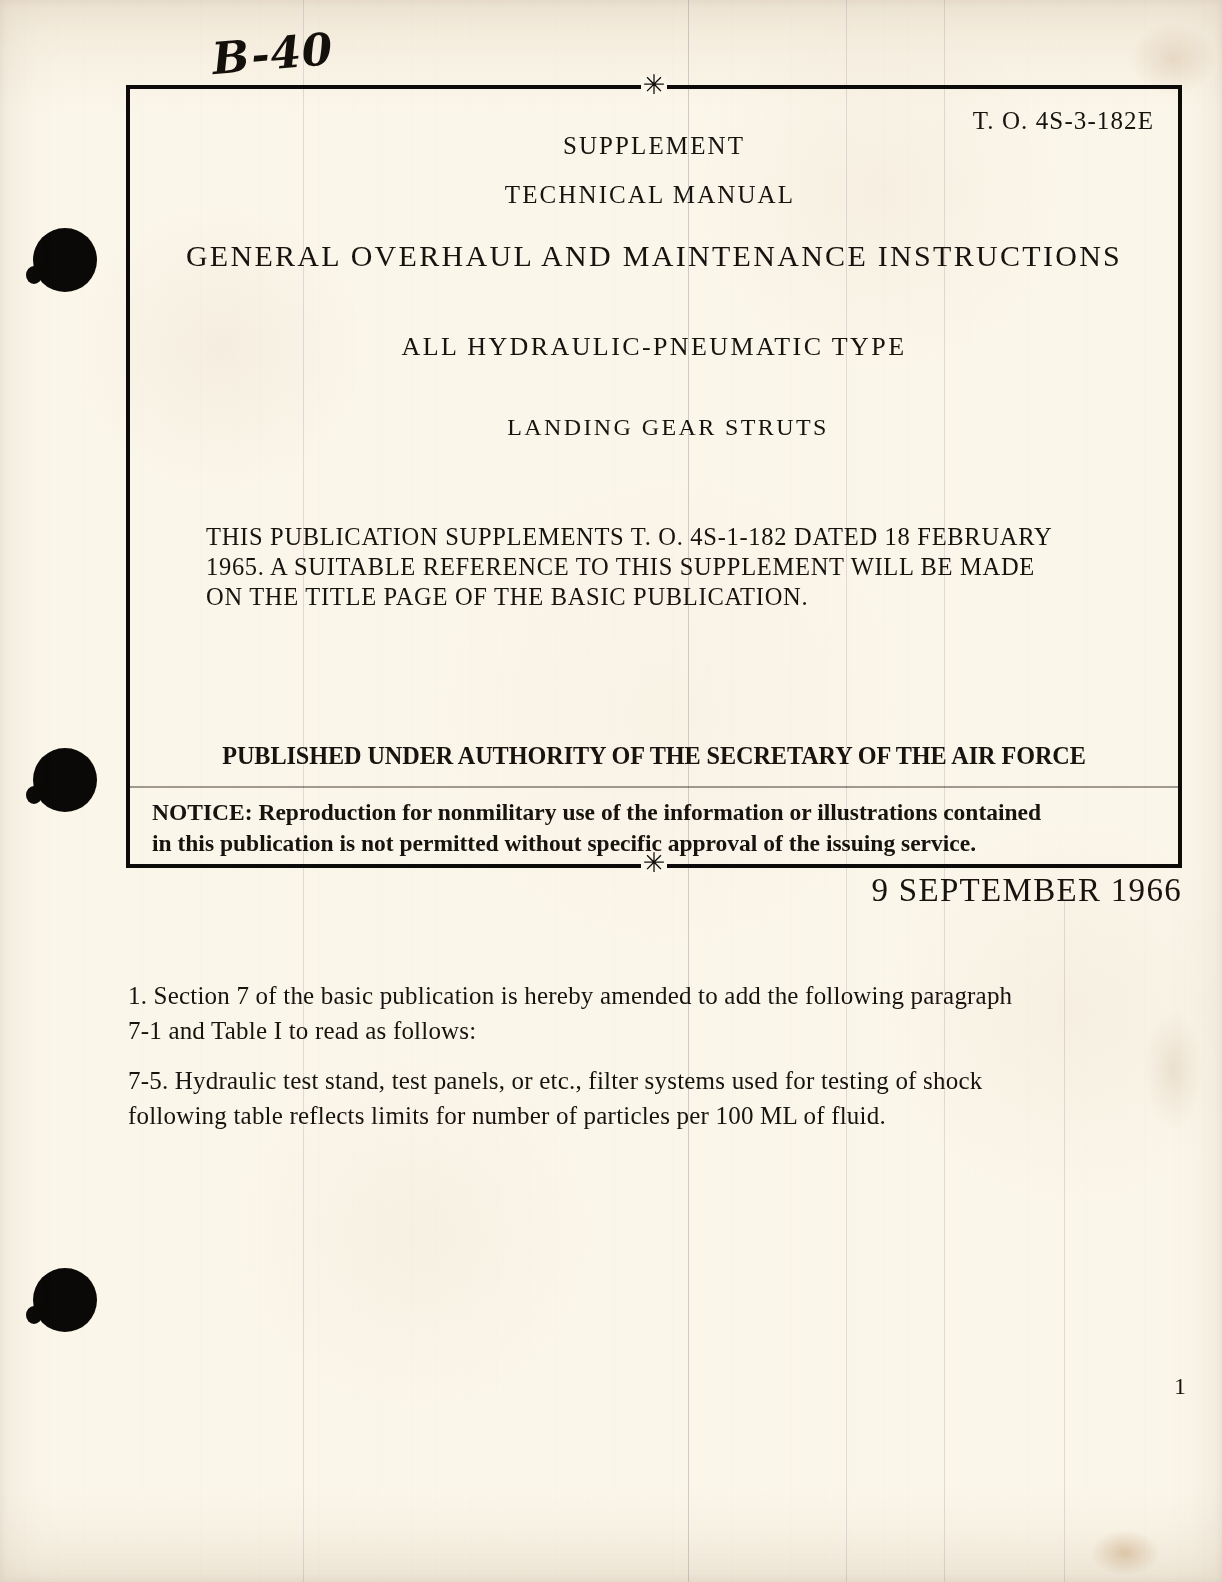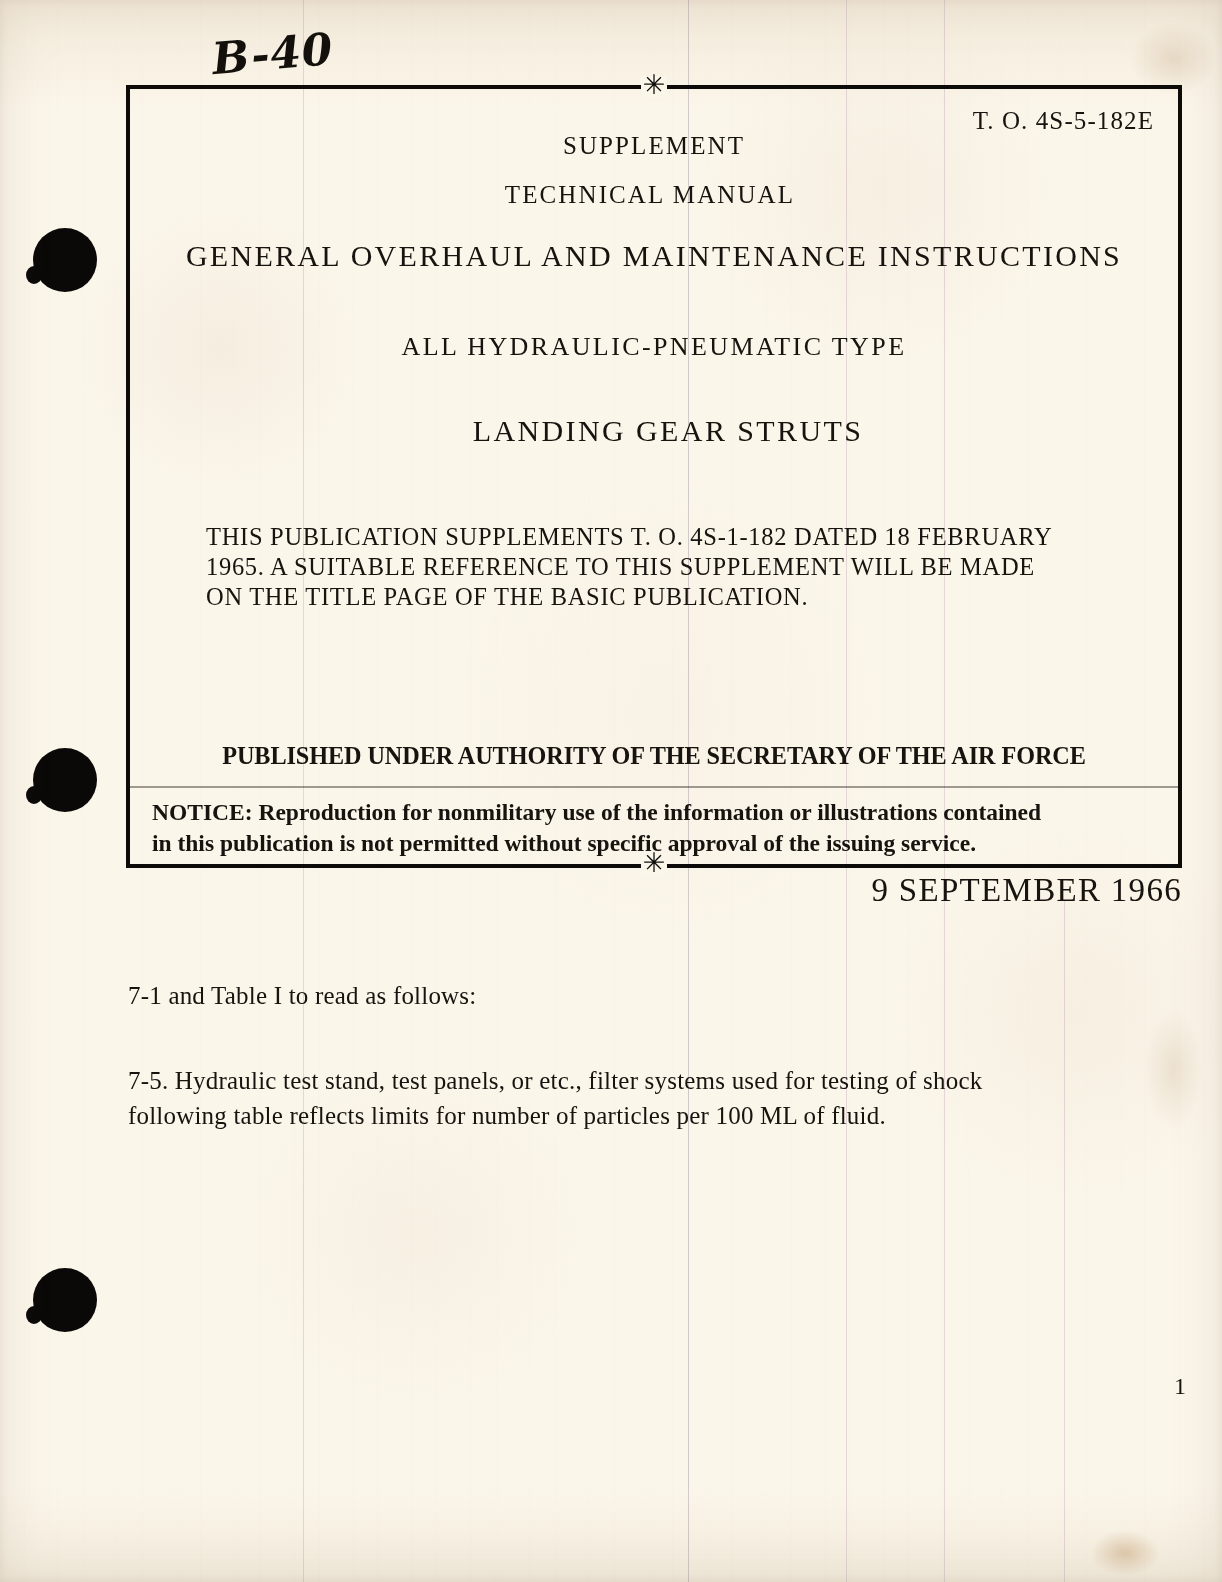--- a/index.html
+++ b/index.html
@@ -140,21 +140,21 @@
   .hdr {
     text-align: center;
     letter-spacing: 2.1px;
     font-size: 25px;
     white-space: nowrap;
   }
   #line-supplement { position: absolute; left: 0; right: 0; top: 43px; text-align: center; }
   #line-techmanual { position: absolute; left: 0; right: 8px; top: 92px; }
   #line-general    { position: absolute; left: 0; right: 0; top: 150px; font-size: 30px; letter-spacing: 2.3px; }
   #line-type       { position: absolute; left: 0; right: 0; top: 243px; font-size: 26px; letter-spacing: 2.4px; }
-  #line-struts     { position: absolute; left: 0; right: 0; top: 325px; font-size: 30px; letter-spacing: 2.4px; margin-left: 28px; }
+  #line-struts     { position: absolute; left: 0; right: 0; top: 325px; font-size: 24px; letter-spacing: 2.4px; margin-left: 28px; }
 
   #supplements-note {
     position: absolute;
     left: 76px;
     right: 58px;
     top: 433px;
     font-size: 24.5px;
     line-height: 30px;
     letter-spacing: 0.7px;
   }
@@ -246,21 +246,21 @@
   <div class="punch-hole" style="left:33px; top:748px;"></div>
   <div class="punch-hole" style="left:33px; top:1268px;"></div>
 
   <div class="handwriting">B-40</div>
 
   <div id="title-box">
 
     <div class="box-star top">✳</div>
     <div class="box-star bottom">✳</div>
 
-    <div class="to-number">T. O.  4S-5-182E</div>
+    <div class="to-number">T. O.  4S-3-182E</div>
 
     <div class="hdr" id="line-supplement">SUPPLEMENT</div>
     <div class="hdr" id="line-techmanual">TECHNICAL MANUAL</div>
     <div class="hdr" id="line-general">GENERAL OVERHAUL AND MAINTENANCE INSTRUCTIONS</div>
     <div class="hdr" id="line-type">ALL HYDRAULIC-PNEUMATIC TYPE</div>
     <div class="hdr" id="line-struts">LANDING GEAR STRUTS</div>
 
     <div id="supplements-note">
       <div>THIS PUBLICATION SUPPLEMENTS T. O. 4S-1-182 DATED 18 FEBRUARY</div>
       <div>1965.  A SUITABLE REFERENCE TO THIS SUPPLEMENT WILL BE MADE</div>
@@ -273,20 +273,21 @@
 
     <div id="notice-block">
       <div>NOTICE:  Reproduction for nonmilitary use of the information or illustrations contained</div>
       <div>in this publication is not permitted without specific approval of the issuing service.</div>
     </div>
   </div>
 
   <div id="doc-date">9 SEPTEMBER 1966</div>
 
   <div class="body-par" id="par-1">
+    <div>1.     Section 7 of the basic publication is hereby amended to add the following paragraph</div>
     <div>7-1 and Table I to read as follows:</div>
   </div>
 
   <div class="body-par" id="par-7-5">
     <div>7-5.  Hydraulic test stand, test panels, or etc., filter systems used for testing of shock</div>
     <div>following table reflects limits for number of particles per 100 ML of fluid.</div>
   </div>
 
   <div id="page-number">1</div>
 

